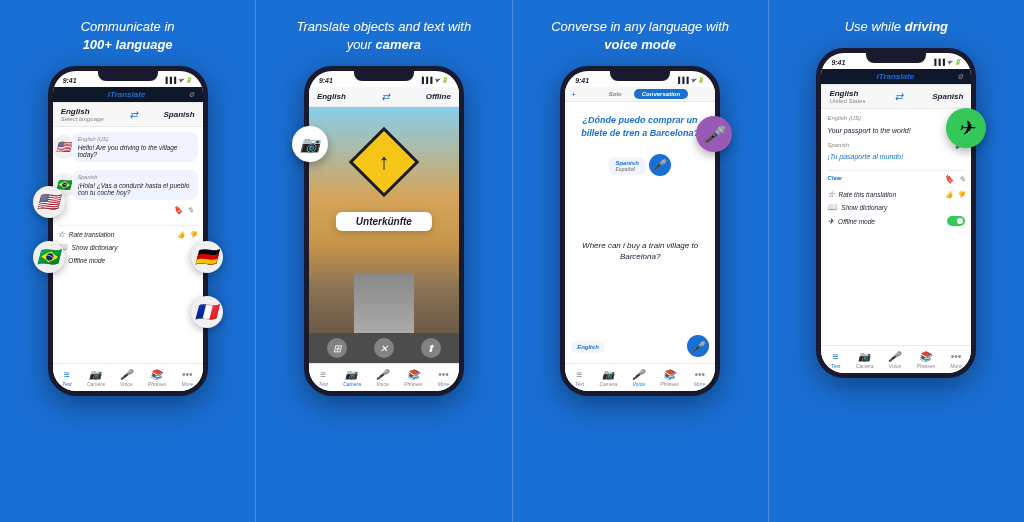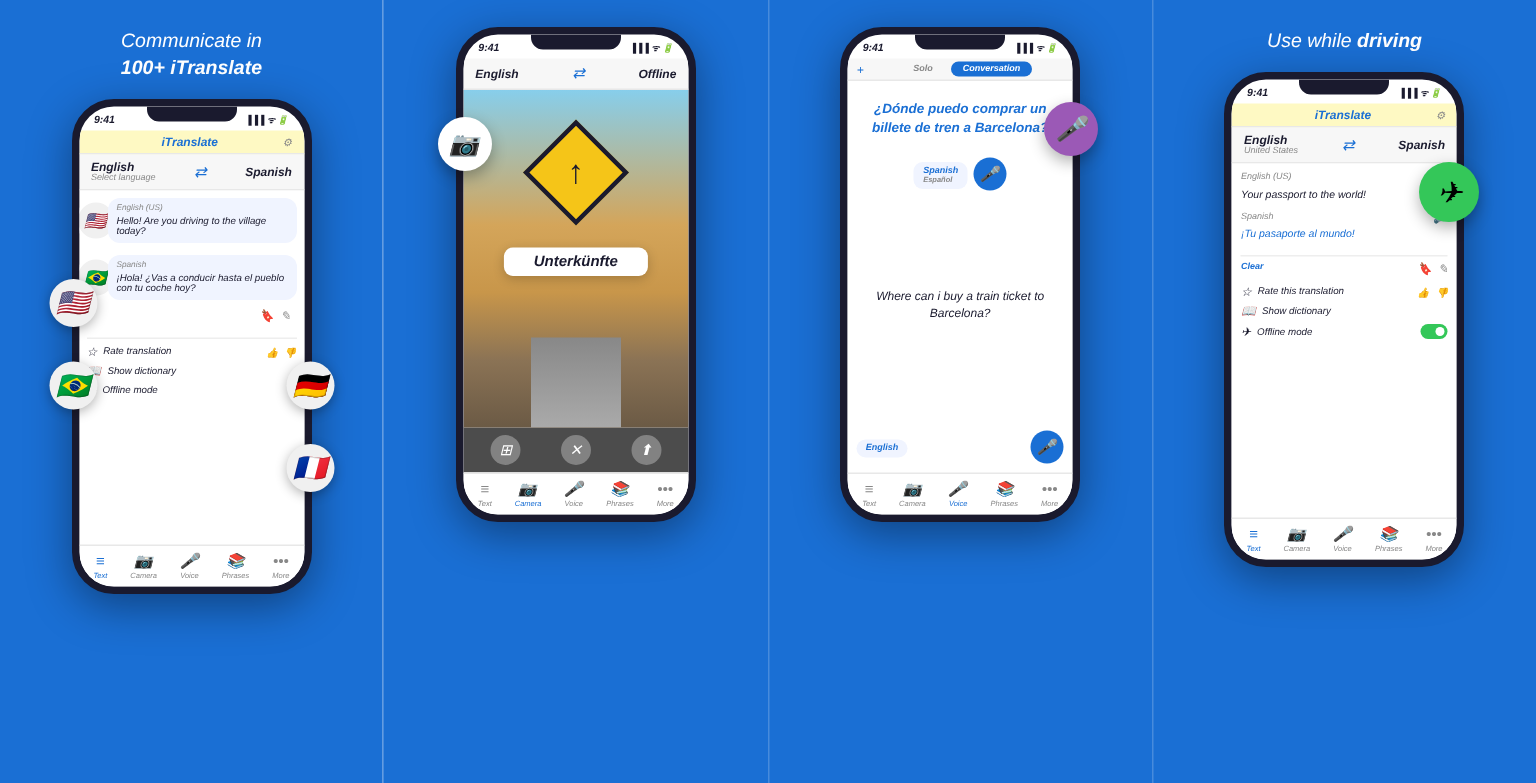--- a/index.html
+++ b/index.html
@@ -71,21 +71,21 @@
       font-weight: 600;
       color: #1a1a2e;
       height: 16px;
     }
 
     .status-time { font-size: 7px; font-weight: 700; }
     .status-icons { display: flex; gap: 2px; align-items: center; font-size: 6px; }
 
     
     .app-header {
-      background: #fef9c3;
+      background: #0f172a;
       padding: 3px 8px;
       display: flex;
       align-items: center;
       border-bottom: 1px solid #e8e8e8;
       gap: 43px;
     }
     .app-title {
       font-size: 8px;
       font-weight: 700;
       color: #1a6fd4;
@@ -407,21 +407,21 @@
       display: flex;
       flex-direction: column;
       height: 100%;
     }
   </style>
 </head>
 <body>
 
 <div class="panel panel-1">
   <p class="panel-title">
-    Communicate in<br><strong>100+ iTranslate</strong>
+    Communicate in<br><strong>100+ language</strong>
   </p>
   <div class="phone-container">
     <div class="phone">
       <div class="phone-notch"></div>
       <div class="phone-inner">
         <div class="phone-status-bar">
           <span class="status-time">9:41</span>
           <span class="status-icons">▐▐▐ ᯤ 🔋</span>
         </div>
         <div class="app-header">
@@ -503,20 +503,23 @@
     </div>
 
     <div style="position:absolute; left:-15px; top:120px; width:32px; height:32px; border-radius:50%; background:#f0f0f0; display:flex; align-items:center; justify-content:center; font-size:18px; box-shadow:0 2px 8px rgba(0,0,0,0.3); z-index:20;">🇺🇸</div>
     <div style="position:absolute; left:-15px; top:175px; width:32px; height:32px; border-radius:50%; background:#f0f0f0; display:flex; align-items:center; justify-content:center; font-size:18px; box-shadow:0 2px 8px rgba(0,0,0,0.3); z-index:20;">🇧🇷</div>
     <div style="position:absolute; right:-15px; top:175px; width:32px; height:32px; border-radius:50%; background:#f0f0f0; display:flex; align-items:center; justify-content:center; font-size:18px; box-shadow:0 2px 8px rgba(0,0,0,0.3); z-index:20;">🇩🇪</div>
     <div style="position:absolute; right:-15px; top:230px; width:32px; height:32px; border-radius:50%; background:#f0f0f0; display:flex; align-items:center; justify-content:center; font-size:18px; box-shadow:0 2px 8px rgba(0,0,0,0.3); z-index:20;">🇫🇷</div>
   </div>
 </div>
 
 <div class="panel panel-2">
+  <p class="panel-title">
+    Translate objects and text with your <strong>camera</strong>
+  </p>
   <div class="phone-container">
     <div class="camera-overlay-icon">📷</div>
     <div class="phone">
       <div class="phone-notch"></div>
       <div class="phone-inner">
         <div class="phone-status-bar">
           <span class="status-time">9:41</span>
           <span class="status-icons">▐▐▐ ᯤ 🔋</span>
         </div>
         <div class="lang-row">
@@ -566,20 +569,23 @@
             <span class="nav-icon">•••</span>
             <span>More</span>
           </div>
         </div>
       </div>
     </div>
   </div>
 </div>
 
 <div class="panel panel-3">
+  <p class="panel-title">
+    Converse in any language with <strong>voice mode</strong>
+  </p>
   <div class="phone-container">
     <div class="purple-mic">🎤</div>
     <div class="phone">
       <div class="phone-notch"></div>
       <div class="phone-inner">
         <div class="phone-status-bar">
           <span class="status-time">9:41</span>
           <span class="status-icons">▐▐▐ ᯤ 🔋</span>
         </div>
         <div style="display:flex; align-items:center; padding:2px 6px; background:#f7f7f7; border-bottom:1px solid #e8e8e8; gap:4px;">
@@ -591,21 +597,21 @@
         </div>
         <div class="voice-content">
           <div class="voice-question">¿Dónde puedo comprar un billete de tren a Barcelona?</div>
           <div style="display:flex; align-items:center; gap:4px; align-self:center; margin-top:4px;">
             <div class="voice-lang-badge">
               <div>Spanish</div>
               <div style="color:#888; font-size:5px;">Español</div>
             </div>
             <div class="voice-mic-btn">🎤</div>
           </div>
-          <div class="voice-answer">Where can i buy a train ticket to Barcelona?</div>
+          <div class="voice-answer">Where can i buy a train village to Barcelona?</div>
           <div class="voice-lang-row">
             <div class="voice-lang-badge">English</div>
             <div class="voice-mic-btn">🎤</div>
           </div>
         </div>
         <div class="bottom-nav">
           <div class="nav-item">
             <span class="nav-icon">≡</span>
             <span>Text</span>
           </div>

